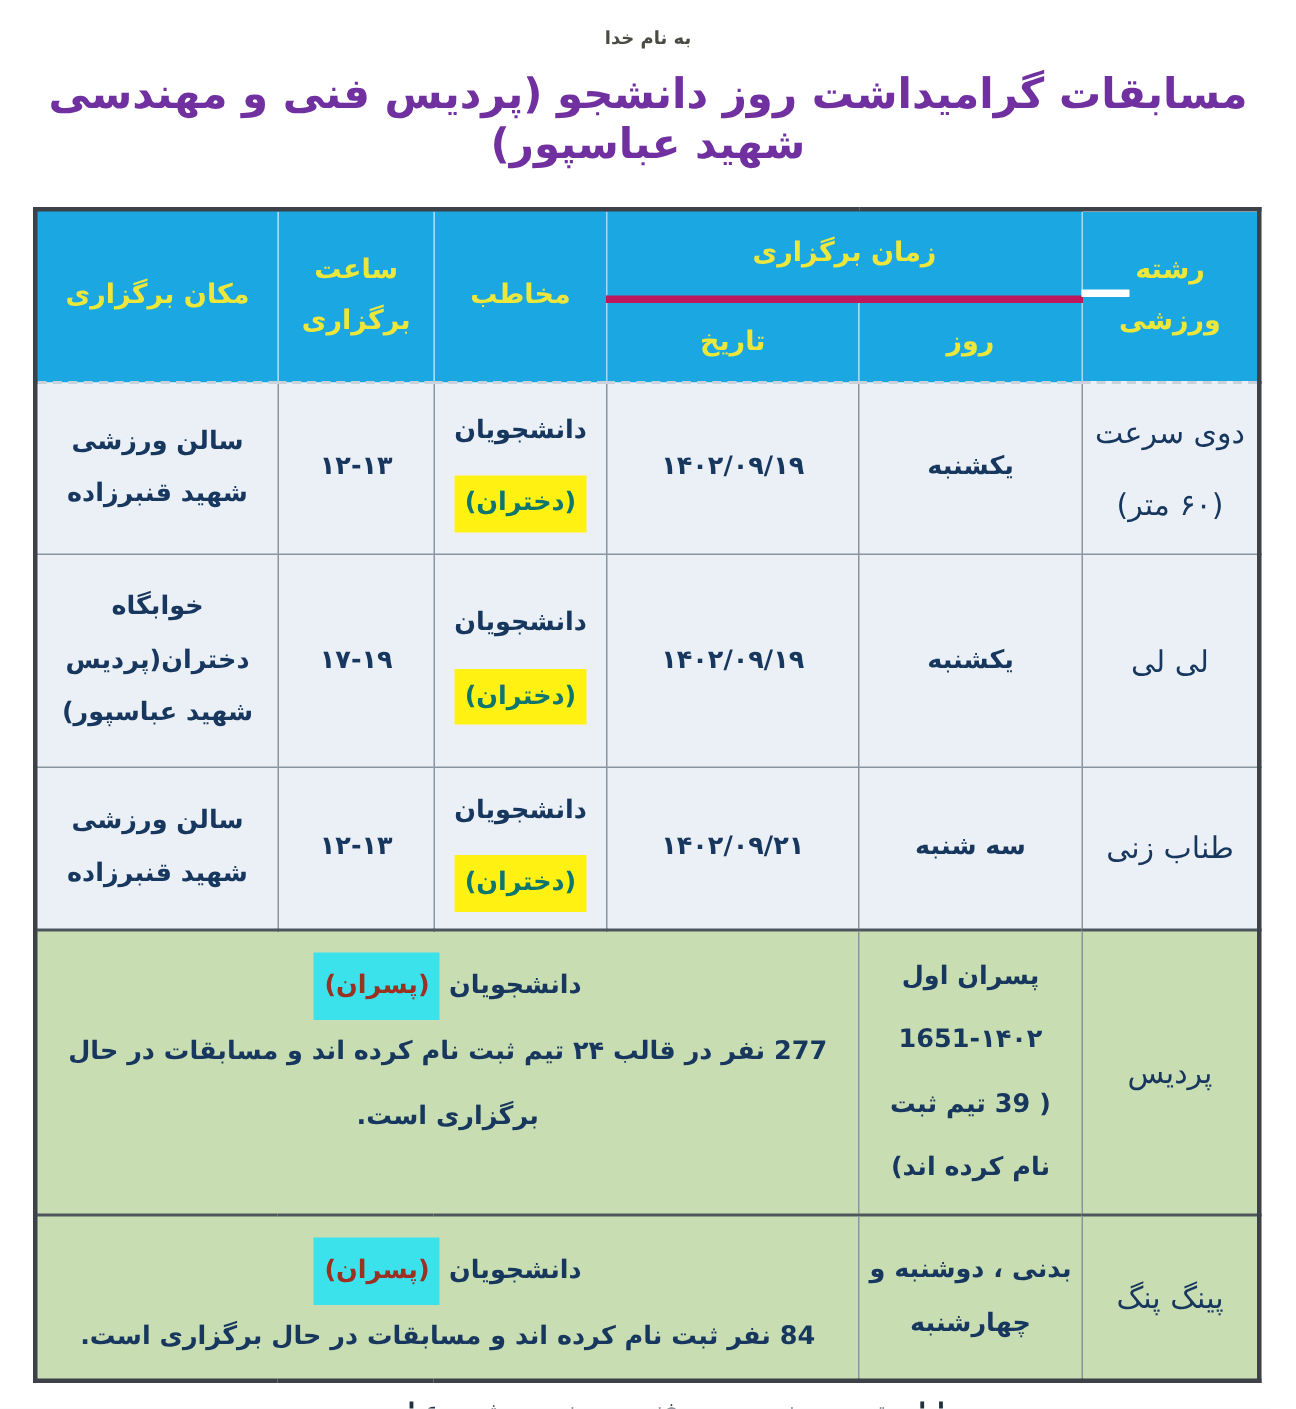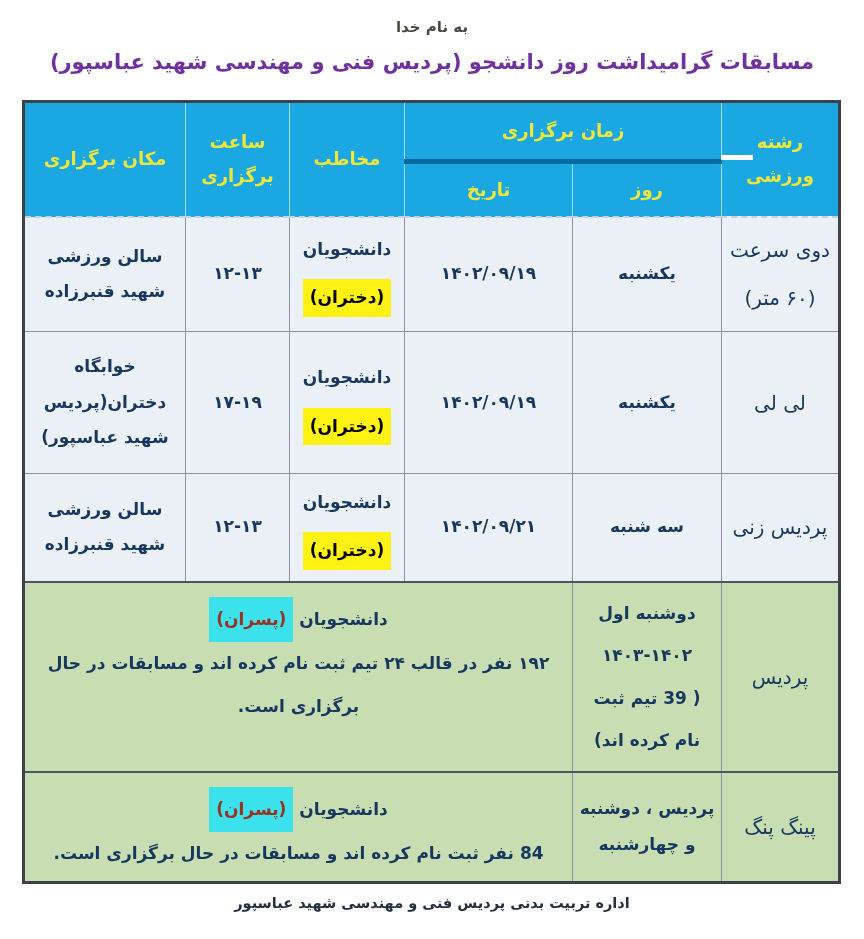--- a/index.html
+++ b/index.html
@@ -10,28 +10,28 @@
     font-family: "DejaVu Sans", sans-serif;
     direction: rtl;
     overflow: hidden;
     color: #17375E;
   }
   .page { width: 864px; height: 939px; position: relative; }
 
   .bismillah {
     text-align: center;
     padding-top: 18px;
-    font-size: 15px;
+    font-size: 12px;
     font-weight: 700;
     color: #4a4a42;
   }
   .title {
     text-align: center;
     margin-top: 14px;
-    font-size: 21px;
+    font-size: 28px;
     font-weight: 800;
     color: #7030A0;
   }
 
   table.schedule {
     border-collapse: collapse;
     table-layout: fixed;
     width: 816px;
     margin: 26px 23px 0 25px;
     border: 3px solid #3d4148;
@@ -53,21 +53,21 @@
   thead th {
     background: #1BA7E2;
     color: #EDE73B;
     font-size: 18px;
     border: 1px solid #9fdcf4;
     line-height: 1.9;
     padding: 4px 2px;
   }
   thead tr.head-top  { height: 60px; }
   thead tr.head-sub  { height: 55px; }
-  thead tr.head-sub th { border-top: 5px solid #0369a1; }
+  thead tr.head-sub th { border-top: 5px solid #be185d; }
   th.th-sport { position: relative; }
   th.th-sport::after {
     content: "";
     position: absolute;
     left: -1px;
     top: 50%;
     margin-top: -4px;
     width: 32px;
     height: 5px;
     background: #ffffff;
@@ -90,21 +90,21 @@
   tr.r4 { height: 190px; }
   tr.r5 { height: 108px; }
 
   .sport-cell { font-size: 20px; font-weight: 400; line-height: 2.4; }
   .ltr { direction: ltr; unicode-bidi: isolate; display: inline-block; }
 
   .aud-stack { display: flex; flex-direction: column; align-items: center; gap: 12px; }
   .hl-yellow {
     display: inline-block;
     background: #FFF212;
-    color: #000000;
+    color: #0f766e;
     padding: 1px 7px;
   }
   .hl-cyan {
     display: inline-block;
     background: #3BE2EC;
     color: #9C3122;
     padding: 1px 7px;
   }
   .merged-cell { vertical-align: top; padding-top: 14px; line-height: 2.55; }
   .sched-cell div { line-height: 2.5; }
@@ -174,53 +174,53 @@
           <div class="aud-stack">
             <span>دانشجویان</span>
             <span class="hl-yellow">(دختران)</span>
           </div>
         </td>
         <td><span class="ltr">۱۷-۱۹</span></td>
         <td>خوابگاه دختران(پردیس شهید عباسپور)</td>
       </tr>
 
       <tr class="row-light r3">
-        <td class="sport-cell">پردیس زنی</td>
+        <td class="sport-cell">طناب زنی</td>
         <td>سه شنبه</td>
         <td><span class="ltr">۱۴۰۲/۰۹/۲۱</span></td>
         <td>
           <div class="aud-stack">
             <span>دانشجویان</span>
             <span class="hl-yellow">(دختران)</span>
           </div>
         </td>
         <td><span class="ltr">۱۲-۱۳</span></td>
         <td>سالن ورزشی شهید قنبرزاده</td>
       </tr>
 
       <tr class="row-green r4">
         <td class="sport-cell">پردیس</td>
         <td class="sched-cell">
-          <div>دوشنبه اول</div>
-          <div><span class="ltr">۱۴۰۳-۱۴۰۲</span></div>
+          <div>پسران اول</div>
+          <div><span class="ltr">1651-۱۴۰۲</span></div>
           <div>( 39 تیم ثبت</div>
           <div>نام کرده اند)</div>
         </td>
         <td colspan="4" class="merged-cell">
           <div>
             <span>دانشجویان</span>
             <span class="hl-cyan">(پسران)</span>
           </div>
-          <div>۱۹۲ نفر در قالب ۲۴ تیم ثبت نام کرده اند و مسابقات در حال برگزاری است.</div>
+          <div>277 نفر در قالب ۲۴ تیم ثبت نام کرده اند و مسابقات در حال برگزاری است.</div>
         </td>
       </tr>
 
       <tr class="row-green r5">
         <td class="sport-cell">پینگ پنگ</td>
-        <td>پردیس ، دوشنبه و چهارشنبه</td>
+        <td>بدنی ، دوشنبه و چهارشنبه</td>
         <td colspan="4" class="merged-cell">
           <div>
             <span>دانشجویان</span>
             <span class="hl-cyan">(پسران)</span>
           </div>
           <div>84 نفر ثبت نام کرده اند و مسابقات در حال برگزاری است.</div>
         </td>
       </tr>
     </tbody>
   </table>

